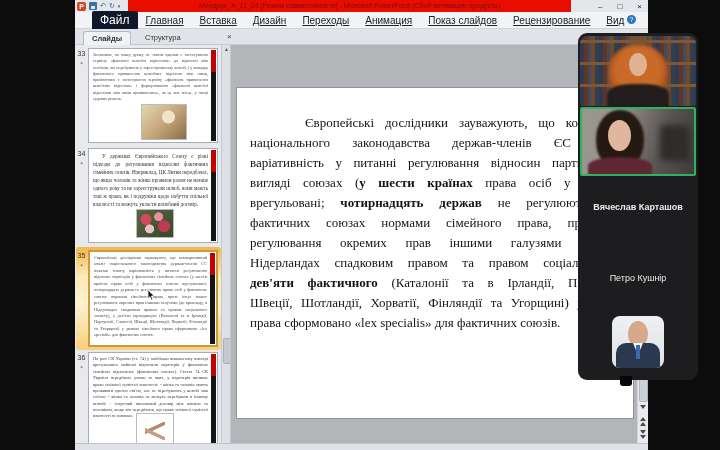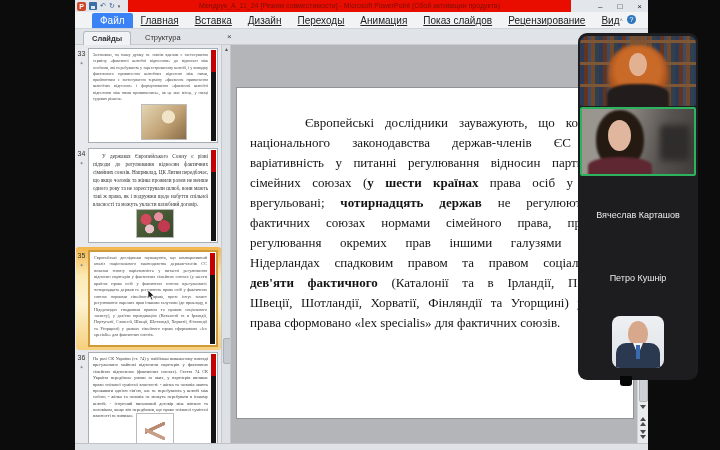--- a/index.html
+++ b/index.html
@@ -16,21 +16,21 @@
   #qa .qicon{font-size:7px;color:#35598a;line-height:10px;}
   #qa .qcaret{font-size:5px;color:#555;}
   #red-title{position:absolute;left:53px;top:0;width:443px;height:12px;background:#e90d00;
        color:#7e0f08;font-size:7px;line-height:12px;text-align:center;white-space:nowrap;overflow:hidden;}
   #win-controls{position:absolute;right:6px;top:0;height:12px;display:flex;gap:15px;align-items:center;
        font-size:8px;color:#222;}
   #win-controls span{cursor:default;}
   
   #ribbon{position:absolute;left:0;top:12px;width:573px;height:17px;background:#f2f3f5;
        border-bottom:1px solid #d0d4d9;display:flex;align-items:center;box-sizing:border-box;}
-  #ribbon .file-tab{margin-left:17px;background:#3b82f6;color:#fff;font-size:10px;padding:2px 8px;border-radius:2px 2px 0 0;}
+  #ribbon .file-tab{margin-left:17px;background:#0f172a;color:#fff;font-size:12px;padding:2px 8px;border-radius:2px 2px 0 0;}
   #ribbon .rtab{font-size:10px;color:#222;padding:2px 8px;text-decoration:underline;}
   #ribbon-right{position:absolute;right:12px;top:15px;display:flex;gap:4px;align-items:center;}
   #ribbon-right .chev{font-size:6px;color:#777;}
   #ribbon-right .help{width:9px;height:9px;border-radius:50%;background:#2e77bc;color:#fff;
        font-size:7px;line-height:9px;text-align:center;}
   
   #paneltabs{position:absolute;left:0;top:29px;width:573px;height:16px;background:#e0e3e7;
        border-bottom:1px solid #c8ccd1;box-sizing:border-box;}
   .ptab{position:absolute;top:2px;height:14px;font-size:7.5px;color:#333;padding:2px 8px 0 8px;box-sizing:border-box;}
   .ptab.active{left:8px;background:#f0f2f5;border:1px solid #b4bac2;border-bottom:none;border-radius:3px 3px 0 0;font-weight:bold;}
@@ -124,21 +124,21 @@
   #v2 .blob{position:absolute;right:4px;top:16px;width:30px;height:36px;background:#2f2d2b;
       filter:blur(3px);border-radius:4px;}
   #v2 .hair{position:absolute;left:14px;top:1px;width:48px;height:60px;border-radius:48%;
       background:#241a12;filter:blur(1px);}
   #v2 .face{position:absolute;left:26px;top:11px;width:23px;height:31px;border-radius:50%;
       background:#e0b79e;filter:blur(.6px);}
   #v2 .torso{position:absolute;left:6px;top:48px;width:64px;height:20px;border-radius:45% 45% 0 0;
       background:#5e2731;filter:blur(.8px);}
   .name-tile{position:absolute;left:0;width:120px;height:67px;display:flex;align-items:center;
       justify-content:center;color:#ebebeb;font-size:9px;}
-  #n1{top:148px;} #n2{top:211px;}
+  #n1{top:140px;font-weight:bold;} #n2{top:211px;}
   #avatar-tile{position:absolute;left:0;top:278px;width:120px;height:66px;}
   #avatar{position:absolute;left:34px;top:5px;width:52px;height:52px;border-radius:8px;overflow:hidden;
       background:linear-gradient(#eef0f2,#dfe3e8);}
   #avatar .head{position:absolute;left:16px;top:5px;width:20px;height:25px;border-radius:50% 50% 45% 45%;
       background:#d7a astra;background:#d7a88c;}
   #avatar .suit{position:absolute;left:4px;top:27px;width:44px;height:25px;border-radius:10px 10px 0 0;
       background:#2b3950;}
   #avatar .shirt{position:absolute;left:21px;top:27px;width:10px;height:12px;background:#f2f4f6;
       clip-path:polygon(0 0,100% 0,50% 100%);}
   #avatar .tie{position:absolute;left:24px;top:29px;width:4px;height:14px;background:#3a6ab0;}
@@ -234,21 +234,21 @@
       <div class="pthumb"></div>
     </div>
   </div>
 
   <div id="main-area"></div>
   <div id="canvas"></div>
   <div id="slide-text">
       <div class="ln ind"><span>Європейські дослідники зауважують, що компаративний аналіз</span></div>
       <div class="ln"><span>національного законодавства держав-членів ЄС показав значну</span></div>
       <div class="ln"><span>варіативність у питанні регулювання відносин партнерів у фактичних</span></div>
-      <div class="ln"><span>сімейних союзах (</span><b>у шести країнах</b><span> права осіб у фактичних союзах</span></div>
+      <div class="ln"><span>вигляді союзах (</span><b>у шести країнах</b><span> права осіб у фактичних союзах</span></div>
       <div class="ln"><span>врегульовані; </span><b>чотирнадцять держав</b><span> не регулюють права осіб у</span></div>
       <div class="ln"><span>фактичних союзах нормами сімейного права, проте існує захист</span></div>
       <div class="ln"><span>регулювання окремих прав іншими галузями (до прикладу, в</span></div>
       <div class="ln"><span>Нідерландах спадковим правом та правом соціального захисту), у</span></div>
       <div class="ln"><b>дев'яти фактичного</b><span> (Каталонії та в Ірландії, Португалії, Словенії,</span></div>
       <div class="ln"><span>Швеції, Шотландії, Хорватії, Фінляндії та Угорщині) у рамках сімейного</span></div>
       <div class="ln noj"><span>права сформовано «lex specialis» для фактичних союзів.</span></div>
     </div>
 
   <div id="mscroll">

